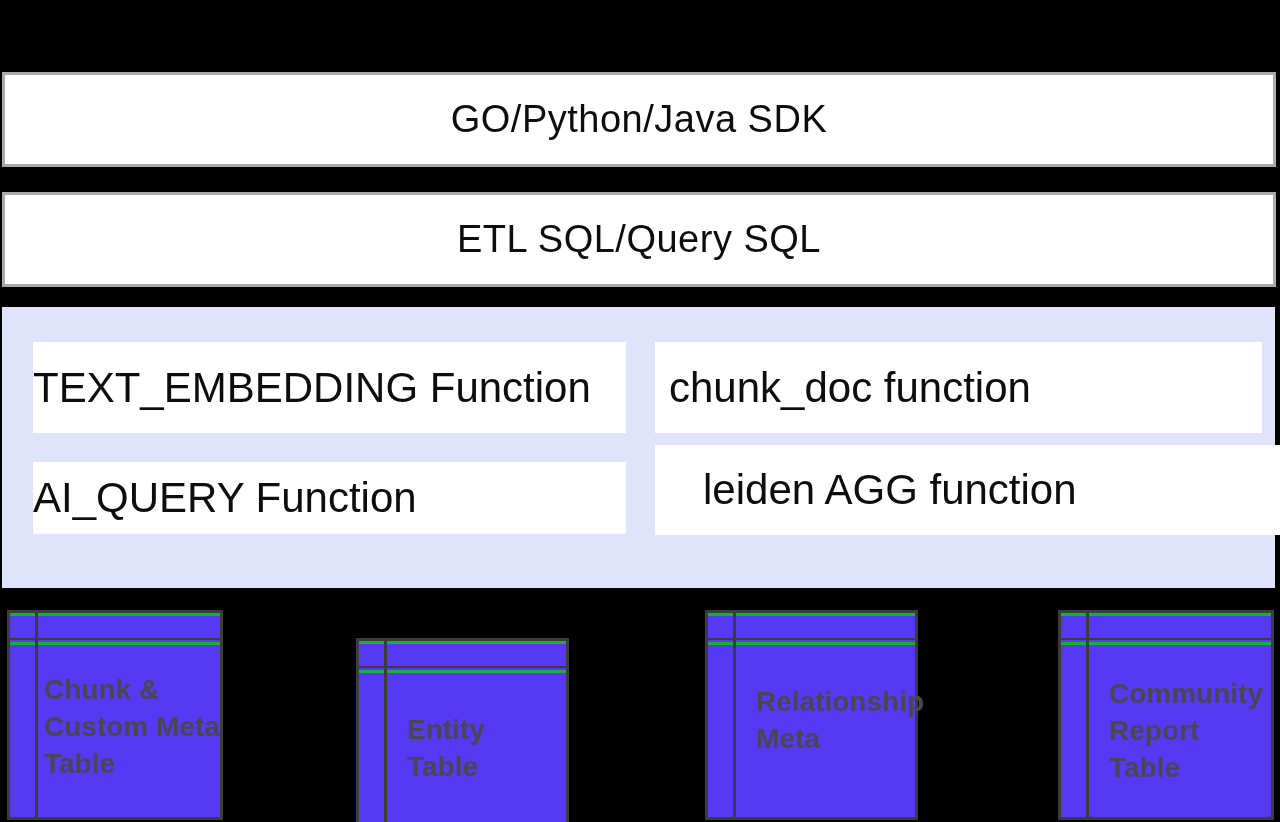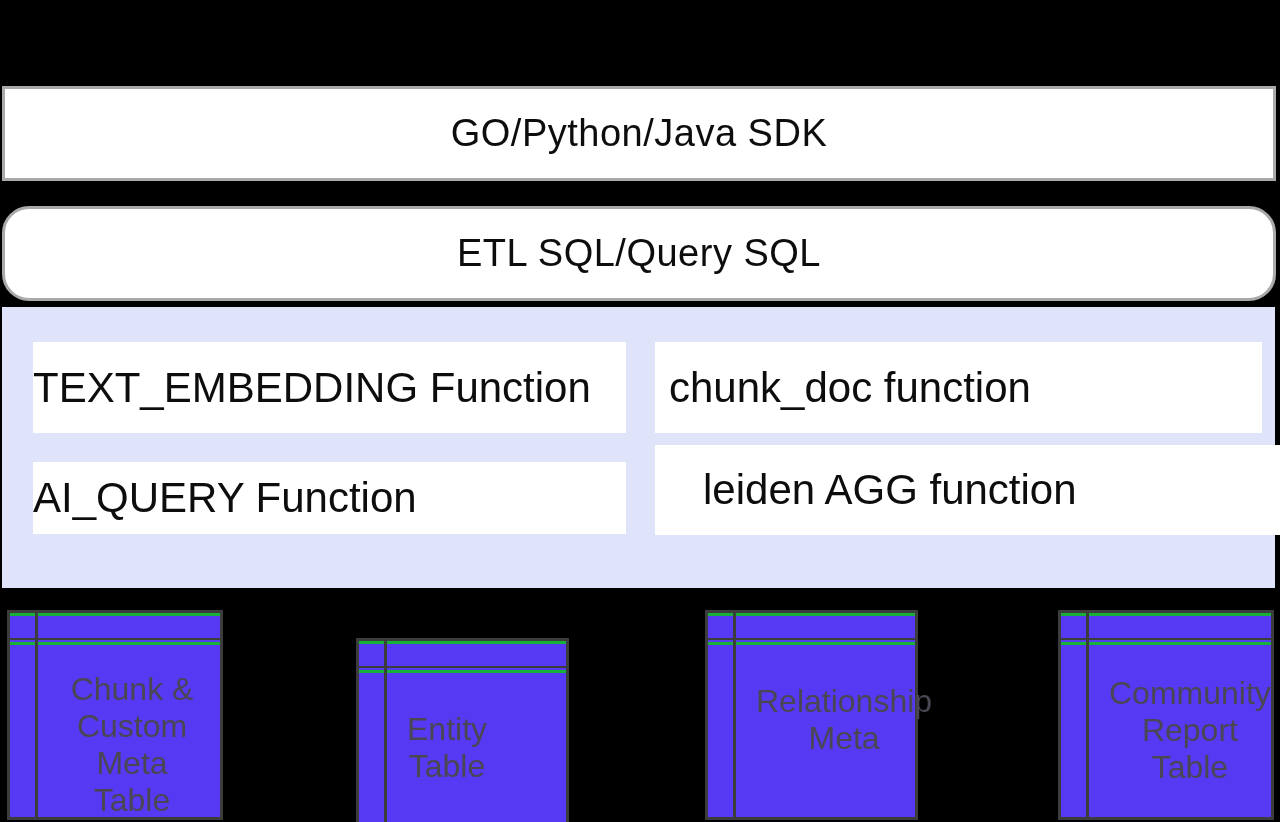--- a/index.html
+++ b/index.html
@@ -21,29 +21,28 @@
     position: absolute;
     left: 2px;
     width: 1274px;
     height: 95px;
     box-sizing: border-box;
     background: var(--bar-fill, #ffffff);
     border: 3px solid var(--bar-border, #a9a9a9);
     display: flex;
     align-items: center;
     justify-content: center;
-    margin-top: 14px;
   }
   .layer-bar .bar-label {
     font-size: 38px;
     color: #0d0d0d;
     letter-spacing: 0.5px;
   }
   #sdk-bar { top: 72px; }
-  #sql-bar { top: 192px; border-radius: 27px; }
+  #sql-bar { top: 192px; }
 
   
   #functions-panel {
     position: absolute;
     left: 2px;
     top: 307px;
     width: 1273px;
     height: 281px;
     background: var(--panel-fill, #dfe4fa);
   }
@@ -97,26 +96,25 @@
     position: absolute;
     top: 0; bottom: 0;
     left: 25px;
     width: 3px;
     background: var(--table-border, #3c3c3c);
   }
   .db-table-label {
     position: absolute;
     left: 48px;
     top: 58px;
-    font-size: 32px;
-    font-weight: normal;
+    font-size: 28px;
+    font-weight: bold;
     line-height: 37px;
     color: var(--table-label-text, #4b4653);
     white-space: pre-line;
-    text-align: center;
   }
   #table-1 .db-table-label { left: 34px; top: 58px; }
   #table-2 .db-table-label { top: 70px; }
   #table-3 .db-table-label { top: 70px; }
   #table-4 .db-table-label { top: 62px; }
 </style>
 </head>
 <body>
 
 <div id="canvas">

